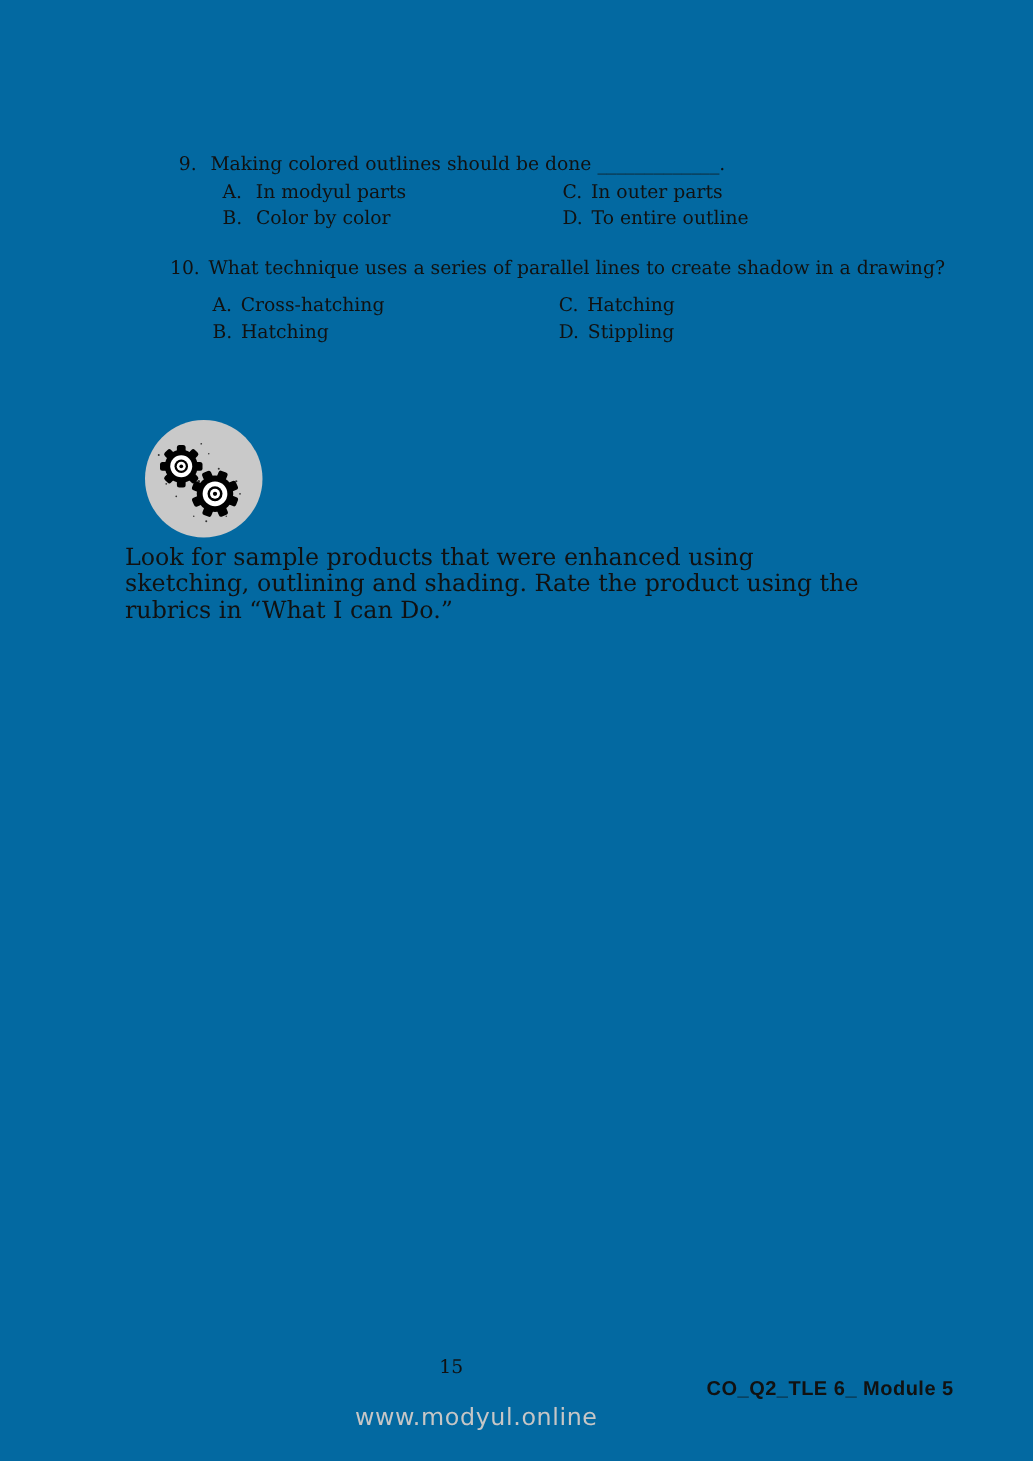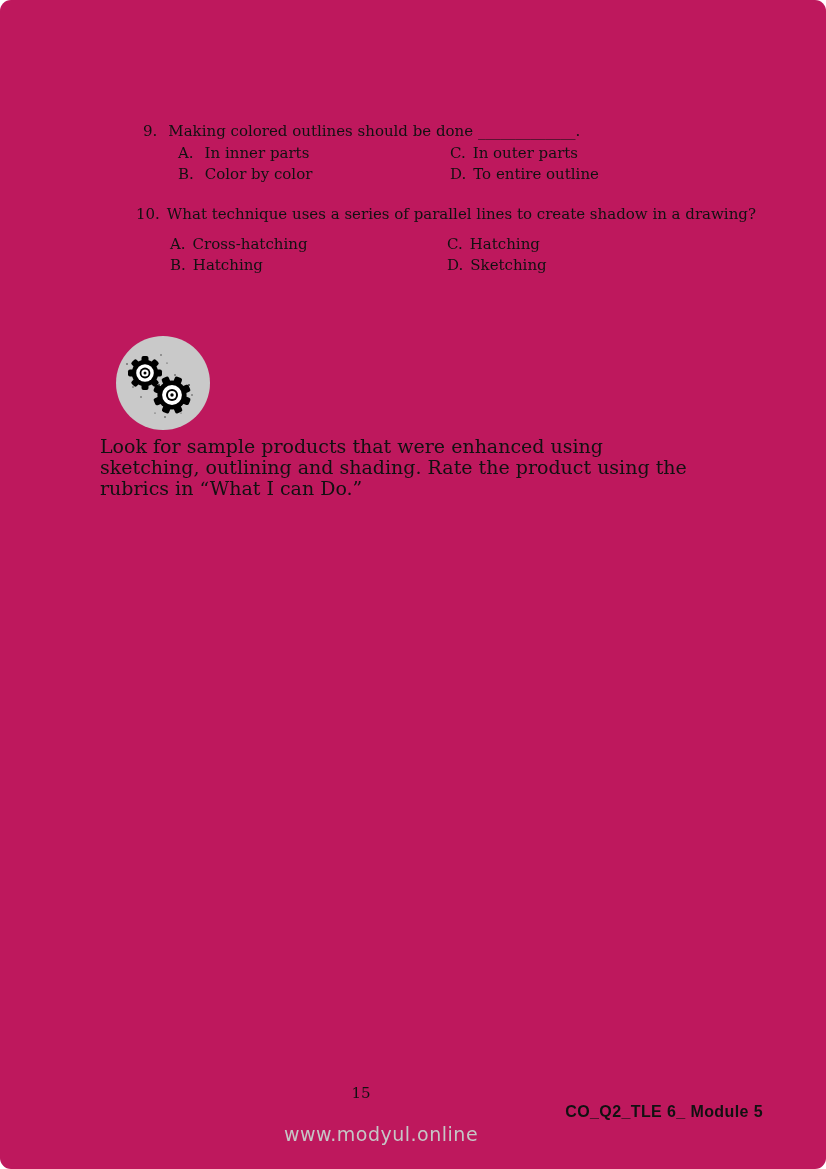--- a/index.html
+++ b/index.html
@@ -1,25 +1,24 @@
 <!DOCTYPE html>
 <html><head>
 <meta charset="utf-8">
 <style>
   * { margin: 0; padding: 0; box-sizing: border-box; }
   html, body { background: #ffffff; }
   .page {
     position: relative;
     width: 826px;
     height: 1169px;
-    background: #be185d;
+    background: #0369a1;
     font-family: "DejaVu Serif", serif;
     color: #111111;
     overflow: hidden;
-    border-radius: 11px;
   }
   .abs { position: absolute; }
   .qline { font-size: 15px; line-height: 20px; white-space: nowrap; }
   .qnum { display: inline-block; }
   .gap-wide { margin-right: 11px; }
   .gap { margin-right: 7px; }
   .opt { font-size: 15px; line-height: 20px; white-space: nowrap; }
   .opt .letter { display: inline-block; }
   .section-title {
     font-size: 24px;
@@ -54,21 +53,21 @@
 </style>
 </head>
 <body>
 
 <div class="page">
 
   <div class="abs qline" style="left:143px; top:121px;">
     <span class="qnum gap-wide">9.</span><span>Making colored outlines should be done _____________.</span>
   </div>
   <div class="abs opt" style="left:178px; top:143px;">
-    <span class="letter gap-wide">A.</span><span>In inner parts</span>
+    <span class="letter gap-wide">A.</span><span>In modyul parts</span>
   </div>
   <div class="abs opt" style="left:178px; top:164px;">
     <span class="letter gap-wide">B.</span><span>Color by color</span>
   </div>
   <div class="abs opt" style="left:450px; top:143px;">
     <span class="letter gap">C.</span><span>In outer parts</span>
   </div>
   <div class="abs opt" style="left:450px; top:164px;">
     <span class="letter gap">D.</span><span>To entire outline</span>
   </div>
@@ -79,21 +78,21 @@
   <div class="abs opt" style="left:170px; top:234px;">
     <span class="letter gap">A.</span><span>Cross-hatching</span>
   </div>
   <div class="abs opt" style="left:170px; top:255px;">
     <span class="letter gap">B.</span><span>Hatching</span>
   </div>
   <div class="abs opt" style="left:447px; top:234px;">
     <span class="letter gap">C.</span><span>Hatching</span>
   </div>
   <div class="abs opt" style="left:447px; top:255px;">
-    <span class="letter gap">D.</span><span>Sketching</span>
+    <span class="letter gap">D.</span><span>Stippling</span>
   </div>
 
   <div class="abs" style="left:115px; top:335px; width:96px; height:96px;">
     <svg width="96" height="96" viewBox="0 0 96 96" xmlns="http://www.w3.org/2000/svg">
       <circle cx="48" cy="48" r="47" fill="#c9c9c9"></circle>
 
       <g>
         <g fill="#000000">
           <rect x="13" y="34.5" width="34" height="7" rx="2" transform="rotate(0 30 38)"></rect>
           <rect x="13" y="34.5" width="34" height="7" rx="2" transform="rotate(45 30 38)"></rect>

